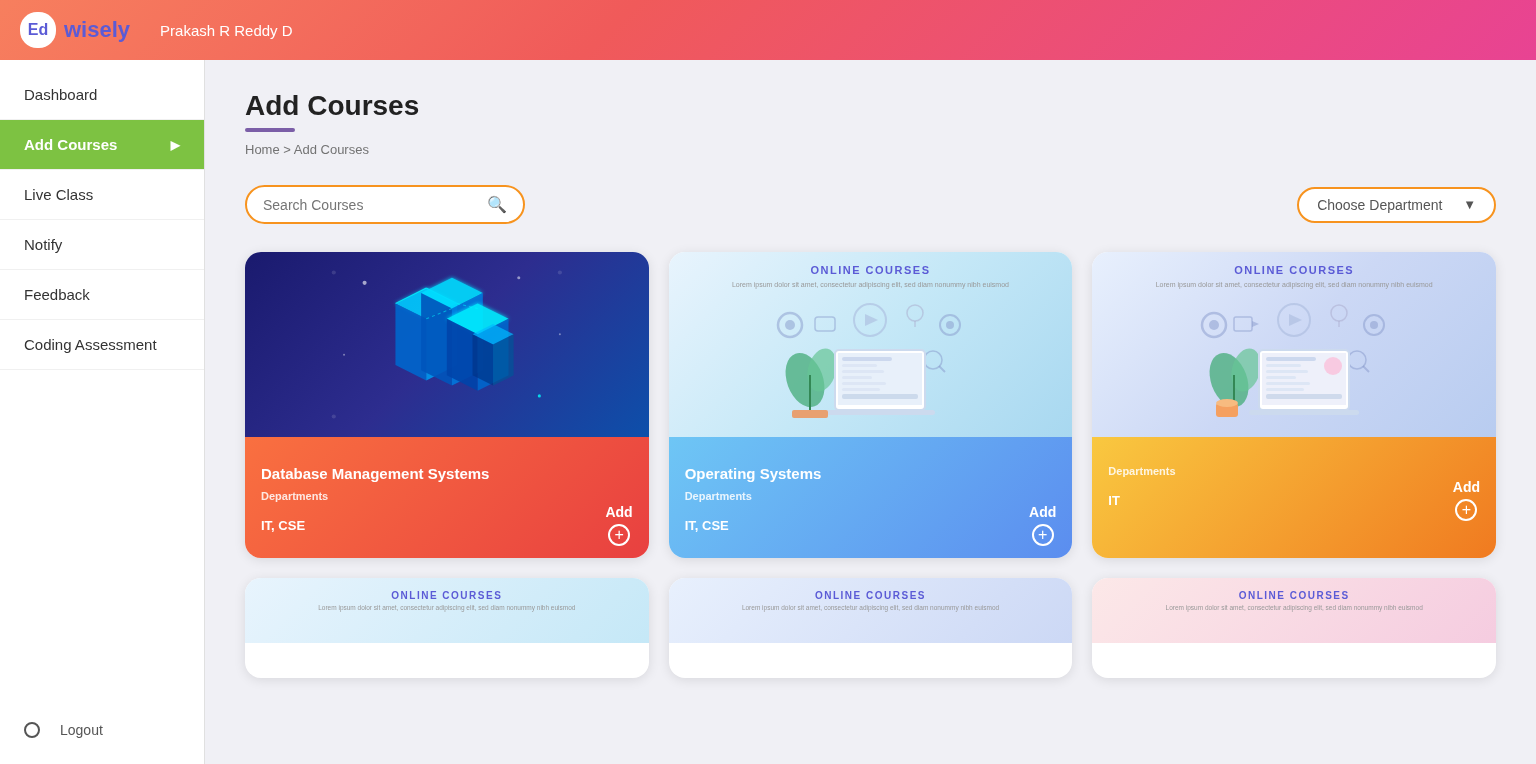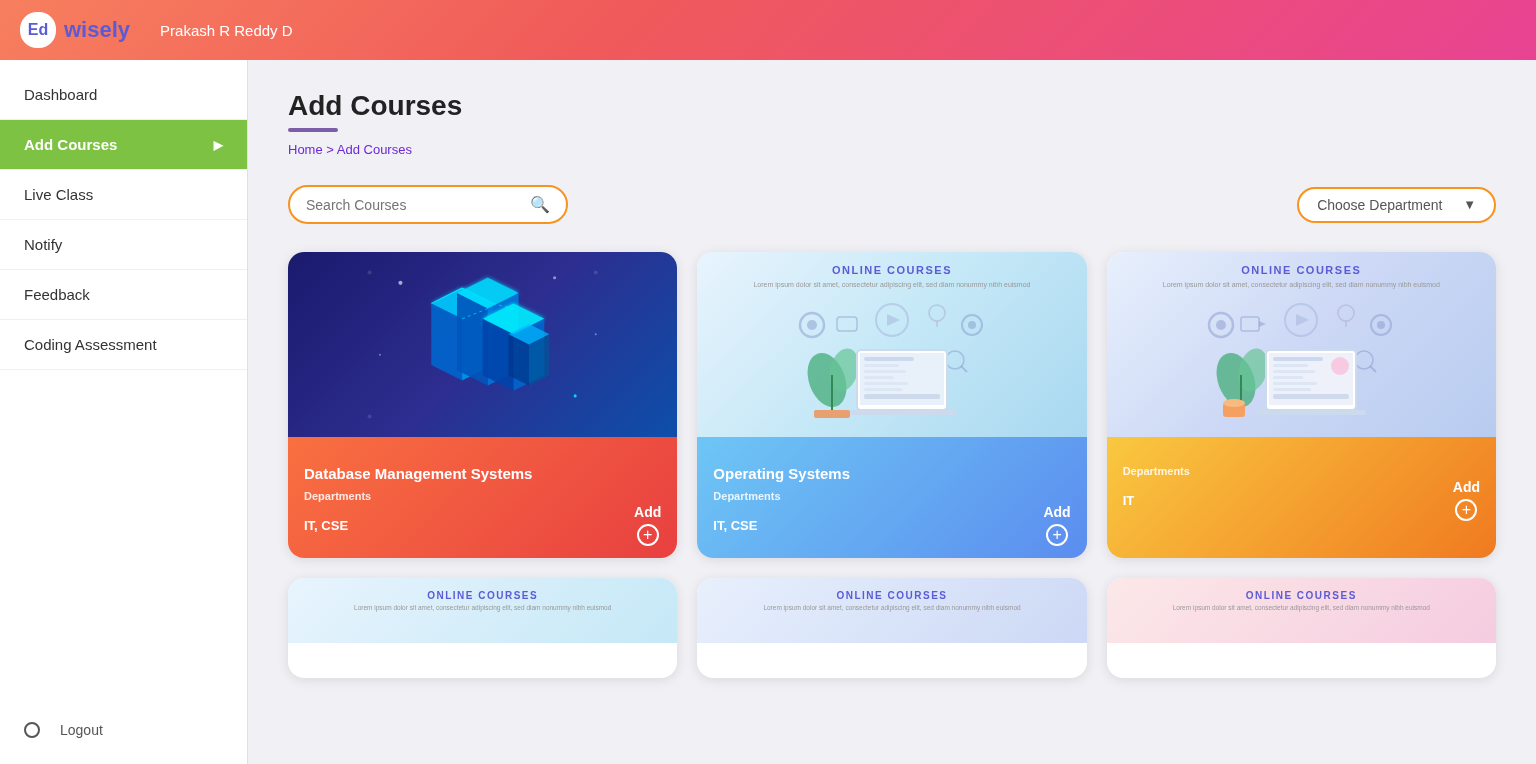--- a/index.html
+++ b/index.html
@@ -46,21 +46,21 @@
 
     
     .main-layout {
       display: flex;
       flex: 1;
       overflow: hidden;
     }
 
     
     .sidebar {
-      width: 248px;
+      width: 205px;
       background: white;
       border-right: 1px solid #e0e0e0;
       display: flex;
       flex-direction: column;
       padding: 10px 0;
       flex-shrink: 0;
     }
     .sidebar-item {
       padding: 16px 24px;
       font-size: 15px;
@@ -109,21 +109,21 @@
     }
     .title-underline {
       width: 50px;
       height: 4px;
       background: #7b5ea7;
       border-radius: 2px;
       margin-bottom: 10px;
     }
     .breadcrumb {
       font-size: 13px;
-      color: #6d28d9;
+      color: #737373;
       margin-bottom: 28px;
     }
 
     
     .controls-row {
       display: flex;
       align-items: center;
       justify-content: space-between;
       margin-bottom: 28px;
     }

